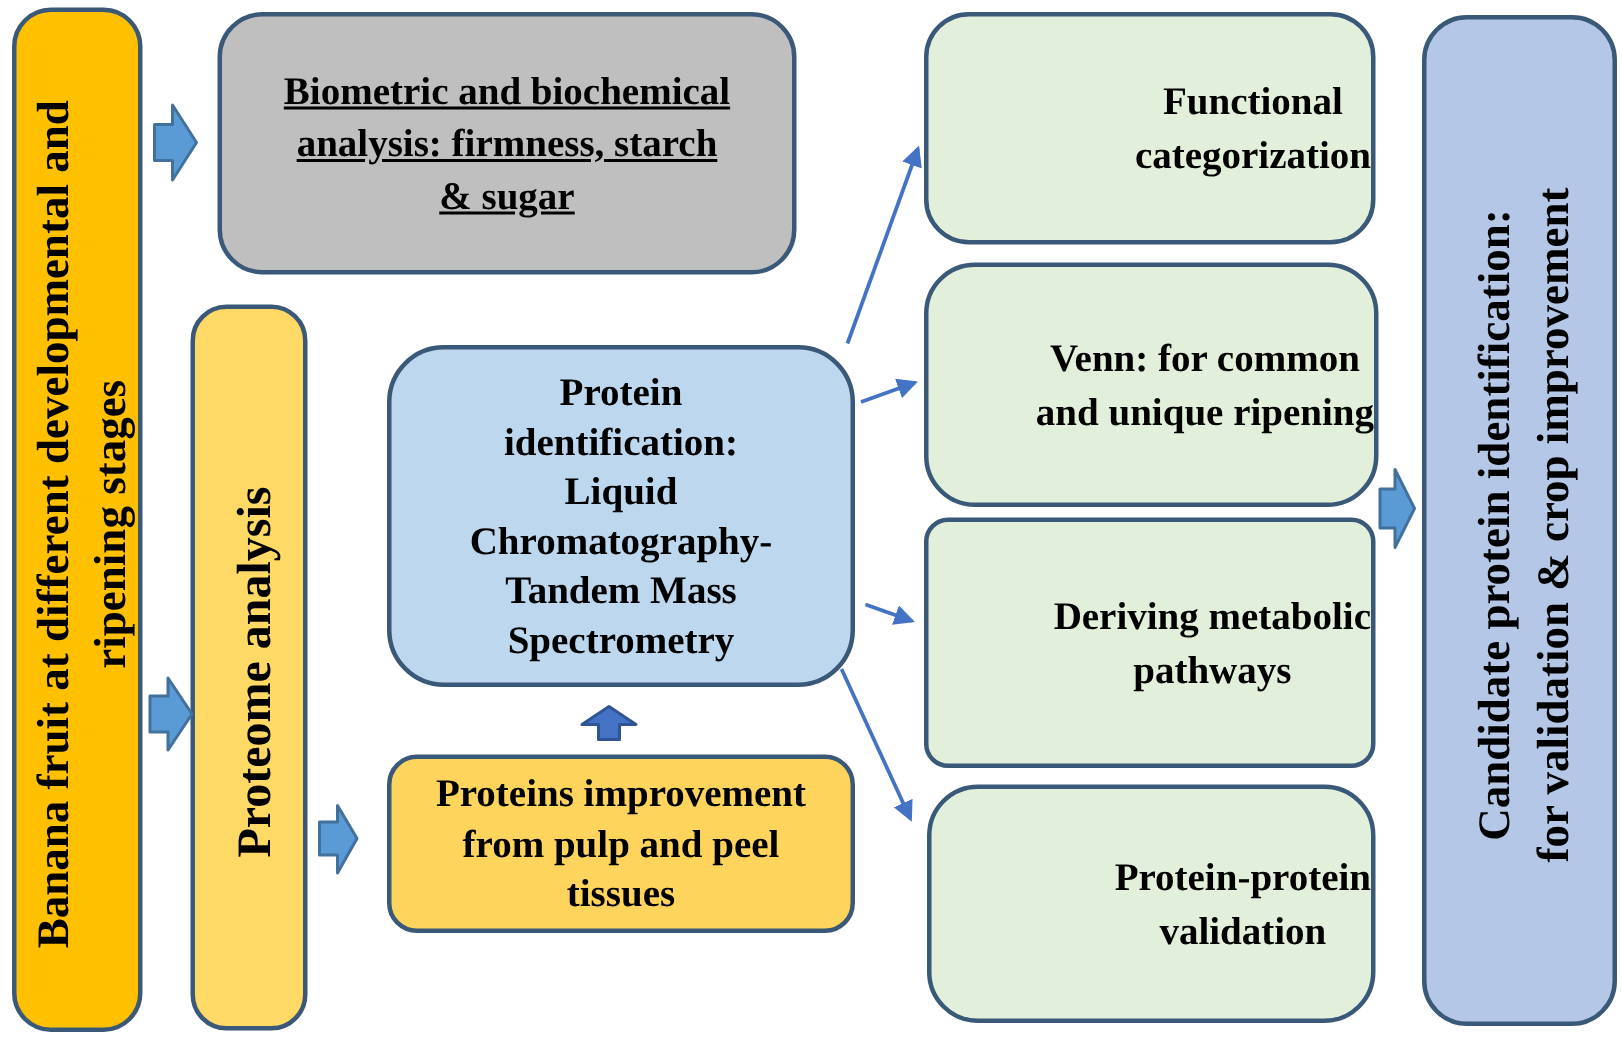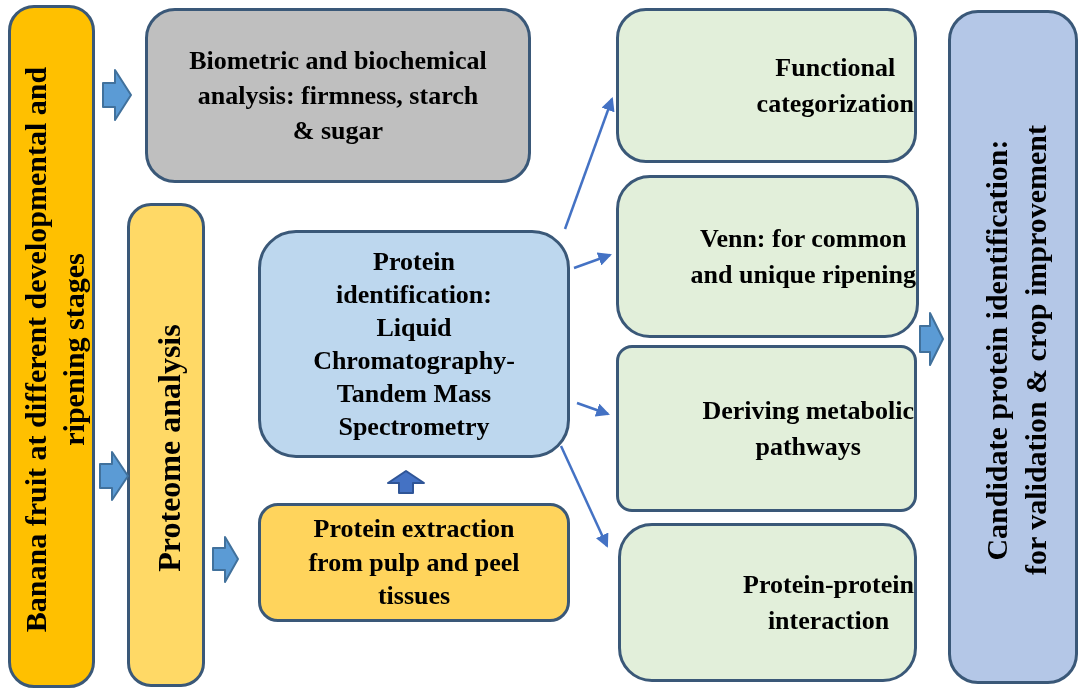--- a/index.html
+++ b/index.html
@@ -15,21 +15,21 @@
   }
   .rot-outer{overflow:visible;}
   .rot{
     position:absolute;display:flex;align-items:center;justify-content:center;
     text-align:center;font-weight:bold;white-space:pre-line;
     transform:rotate(-90deg);
   }
   .fill-orange{background:var(--orange);}
   .fill-yellow-light{background:var(--yellow-light);}
   .fill-yellow-deep{background:var(--yellow-deep);}
-  .fill-gray{background:var(--gray);}
+  .fill-gray{background:var(--gray);text-decoration:underline;}
   .fill-blue{background:var(--blue-light);}
   .fill-green{background:var(--green-light);justify-content:flex-end;}
   .fill-lavender{background:var(--lavender);}
 
   #source-box{left:8px;top:5px;width:87px;height:683px;border-radius:26px;}
   #source-box .rot{width:683px;height:87px;left:-298px;top:298px;font-size:30px;line-height:1.25;}
   #biometric-box{left:145px;top:8px;width:386px;height:175px;border-radius:30px;font-size:26px;line-height:1.35;}
   #proteome-box{left:127px;top:203px;width:78px;height:484px;border-radius:24px;}
   #proteome-box .rot{width:484px;height:78px;left:-203px;top:203px;font-size:32px;line-height:1;}
   #proteinid-box{left:258px;top:230px;width:312px;height:228px;border-radius:38px;font-size:26px;line-height:1.27;}
@@ -69,21 +69,21 @@
   <div class="box fill-blue" id="proteinid-box">
     <span>Protein
 identification:
 Liquid
 Chromatography-
 Tandem Mass
 Spectrometry</span>
   </div>
 
   <div class="box fill-yellow-deep" id="extraction-box">
-    <span>Protein extraction
+    <span>Proteins improvement
 from pulp and peel
 tissues</span>
   </div>
 
   <div class="box fill-green" id="functional-box">
     <span>Functional
 categorization</span>
   </div>
 
   <div class="box fill-green" id="venn-box">
@@ -91,21 +91,21 @@
 and unique ripening</span>
   </div>
 
   <div class="box fill-green" id="pathways-box">
     <span>Deriving metabolic
 pathways</span>
   </div>
 
   <div class="box fill-green" id="interaction-box">
     <span>Protein-protein
-interaction</span>
+validation</span>
   </div>
 
   <div class="box rot-outer fill-lavender" id="candidate-box">
     <div class="rot">Candidate protein identification:
 for validation &amp; crop improvement</div>
   </div>
 
   <svg class="overlay" width="1081" height="691" viewBox="0 0 1081 691">
     <defs>
       <marker id="ah" viewBox="0 0 10 10" refX="8.5" refY="5" markerWidth="5.5" markerHeight="5.5" orient="auto-start-reverse">

